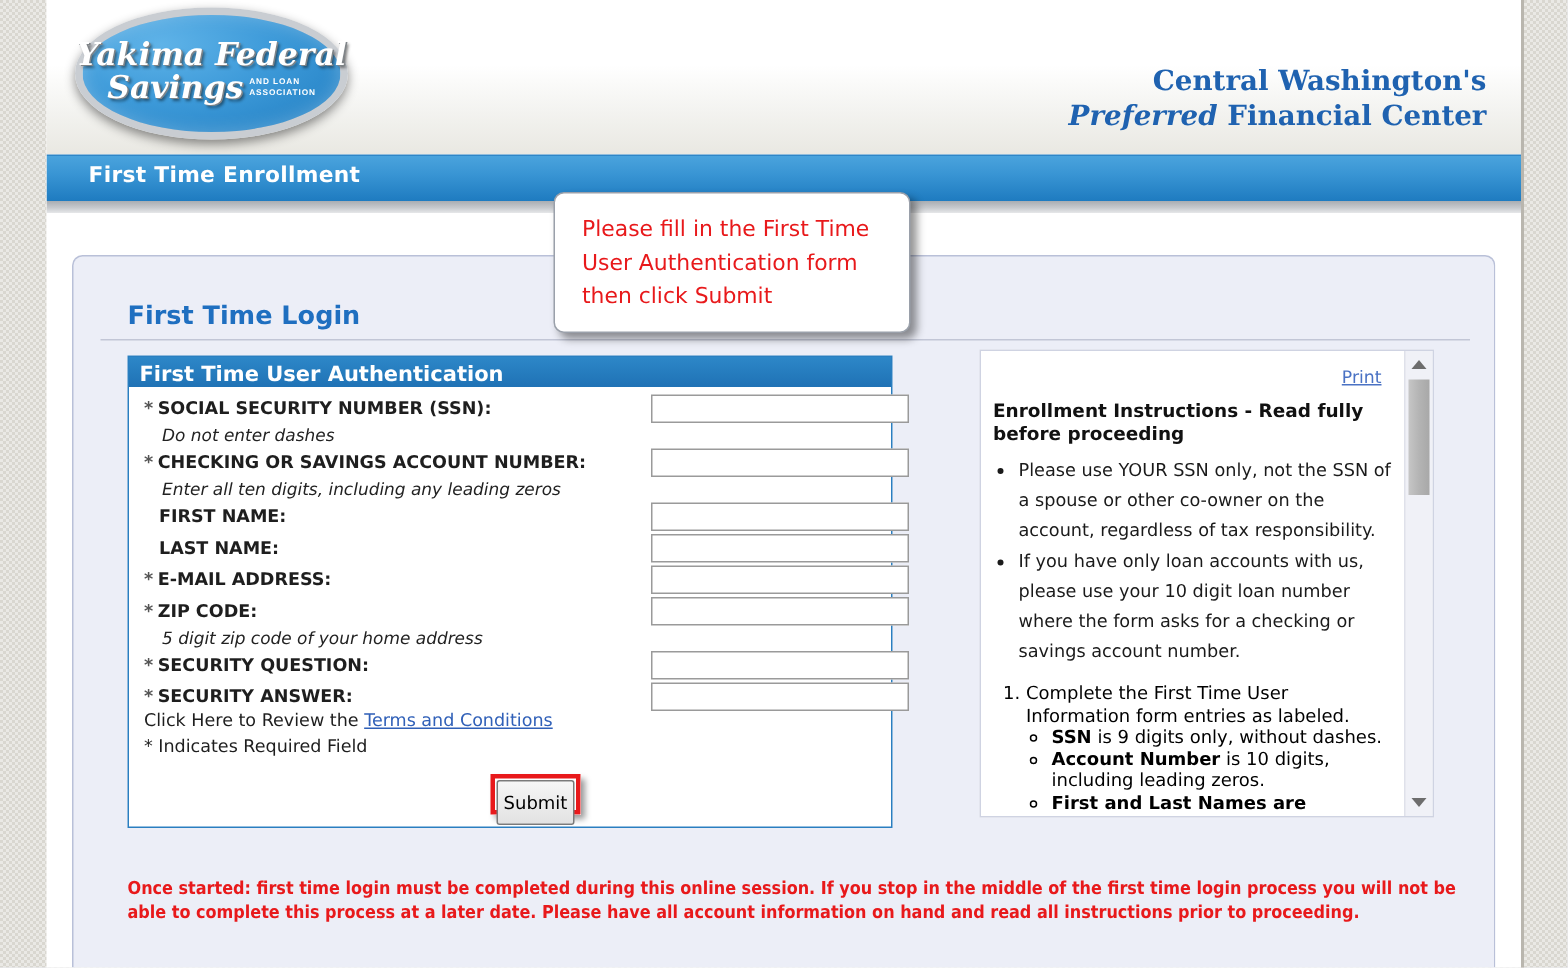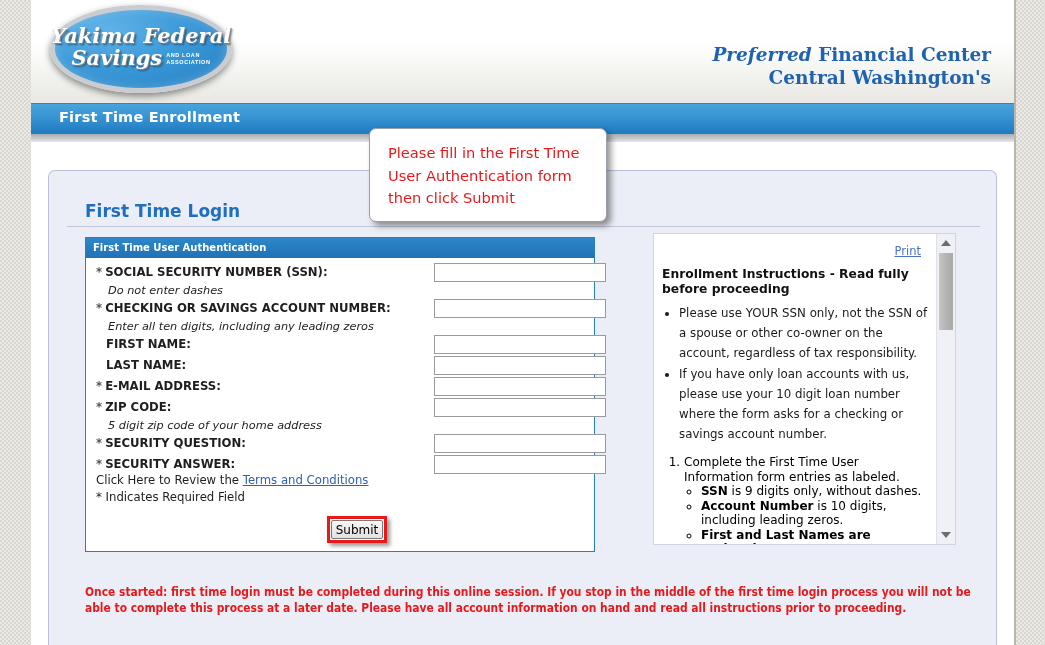--- a/index.html
+++ b/index.html
@@ -180,21 +180,21 @@
     width: 510px;
     height: 315px;
     background: #ffffff;
     border: 1px solid #2a7ec0;
     box-sizing: border-box;
   }
   #auth-header {
     height: 20px;
     background: linear-gradient(to bottom, #2d87c8 0%, #1f72b5 100%);
     color: #ffffff;
-    font-size: 10px;
+    font-size: 14px;
     font-weight: bold;
     padding: 4px 0 0 7px;
     box-sizing: border-box;
   }
   #auth-body {
     position: relative;
     height: 293px;
   }
   .frow {
     position: absolute;
@@ -268,21 +268,21 @@
     height: 27px;
     border: 3px solid #e8191b;
     box-sizing: border-box;
     box-shadow: 3px 3px 4px rgba(0,0,0,0.4);
   }
   #submit-button {
     position: absolute;
     left: 245px;
     top: 262px;
     width: 52px;
-    height: 19px;
+    height: 30px;
     background: linear-gradient(to bottom, #f6f6f6 0%, #e2e2e2 100%);
     border: 1px solid #7a7a7a;
     border-radius: 2px;
     font-size: 12px;
     font-family: "DejaVu Sans", sans-serif;
     color: #000;
     padding: 0;
     box-sizing: border-box;
     cursor: pointer;
   }
@@ -447,22 +447,22 @@
         <div class="logo-line2row">
           <span class="logo-line2">Savings</span>
           <span class="logo-sub">
             <span>AND LOAN</span><br>
             <span>ASSOCIATION</span>
           </span>
         </div>
       </div>
     </div>
     <div id="tagline">
+      <div>Central Washington's</div>
       <div><span class="pref">Preferred</span><span> Financial Center</span></div>
-      <div>Central Washington's</div>
     </div>
   </div>
 
   <div id="banner">
     <div id="banner-title">First Time Enrollment</div>
   </div>
   <div id="banner-shade"></div>
   <div id="below-banner-gap"></div>
 
   <div id="content-panel">

